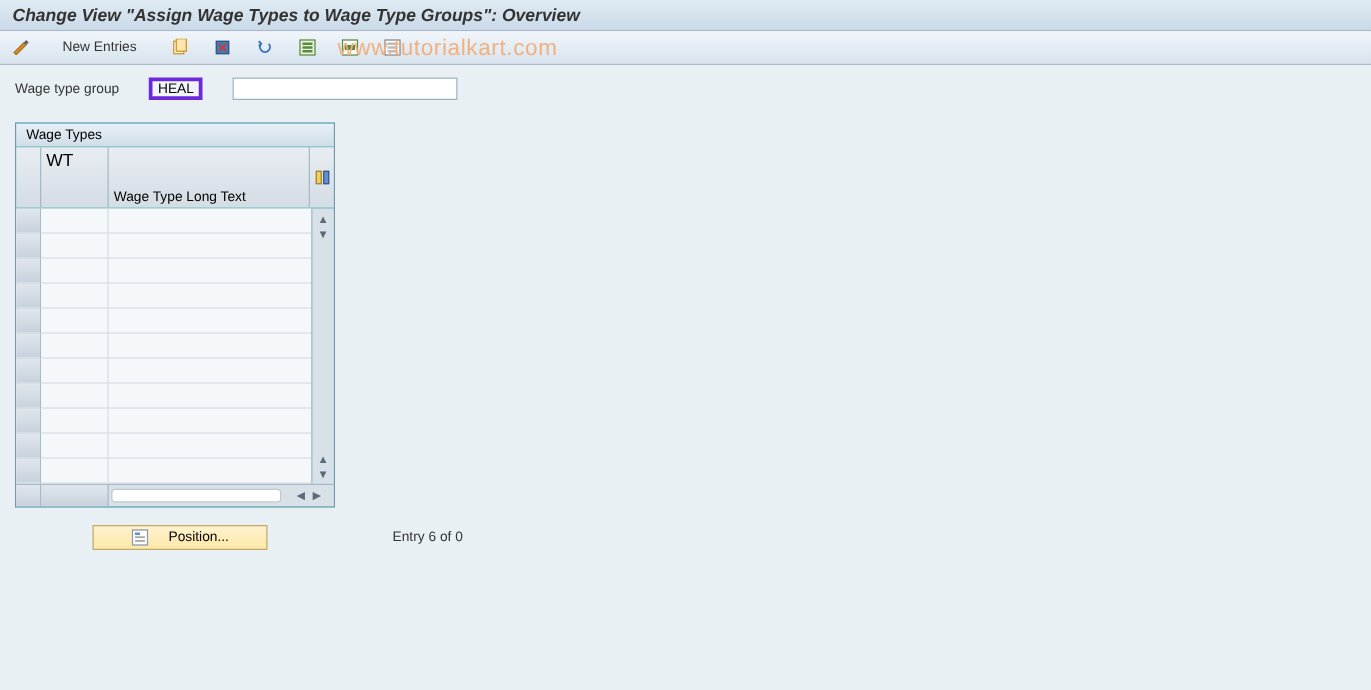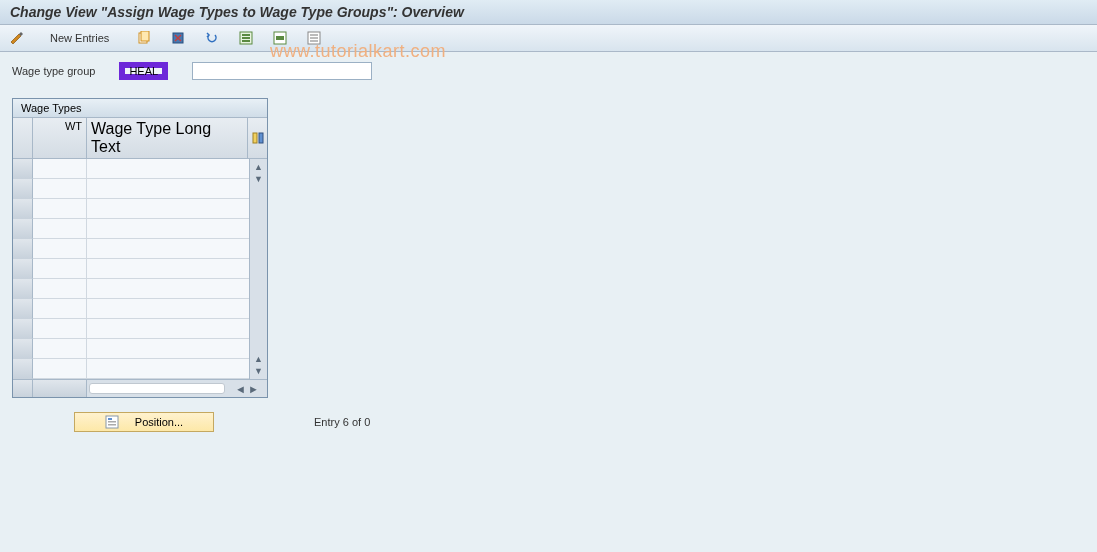--- a/index.html
+++ b/index.html
@@ -44,39 +44,39 @@
       padding: 2px 6px;
       font-size: 11px;
       cursor: pointer;
       color: #333;
       margin-left: 2px;
       margin-right: 4px;
     }
     .watermark {
       position: absolute;
       left: 270px;
-      top: 16px;
+      top: 3px;
       color: #f0b080;
       font-size: 18px;
       font-weight: normal;
       letter-spacing: 0.5px;
     }
     .filter-row {
       padding: 10px 12px;
       display: flex;
       align-items: center;
       gap: 24px;
     }
     .filter-label {
       font-size: 11px;
       color: #333;
     }
     .filter-value {
       background: #f0f5fa;
-      border: 6px solid #6d28d9;
+      border: 3px solid #6d28d9;
       padding: 1px 4px;
       font-size: 11px;
       min-width: 38px;
       height: 18px;
       display: inline-flex;
       align-items: center;
     }
     .filter-input-long {
       background: #fff;
       border: 1px solid #9bb0c4;
@@ -103,27 +103,27 @@
       border-bottom: 1px solid #a8b8c8;
     }
     .sel-col-header {
       width: 20px;
       border-right: 1px solid #a8b8c8;
     }
     .wt-col-header {
       width: 54px;
       padding: 2px 4px;
       border-right: 1px solid #a8b8c8;
-      font-size: 11px;
-      text-align: right;
+      font-size: 14px;
     }
     .long-text-col-header {
       flex: 1;
       padding: 2px 4px;
-      font-size: 16px;
+      font-size: 11px;
+      margin-top: 32px;
     }
     .config-icon-cell {
       width: 20px;
       display: flex;
       align-items: center;
       justify-content: center;
       border-left: 1px solid #a8b8c8;
     }
     .table-body {
       display: flex;

